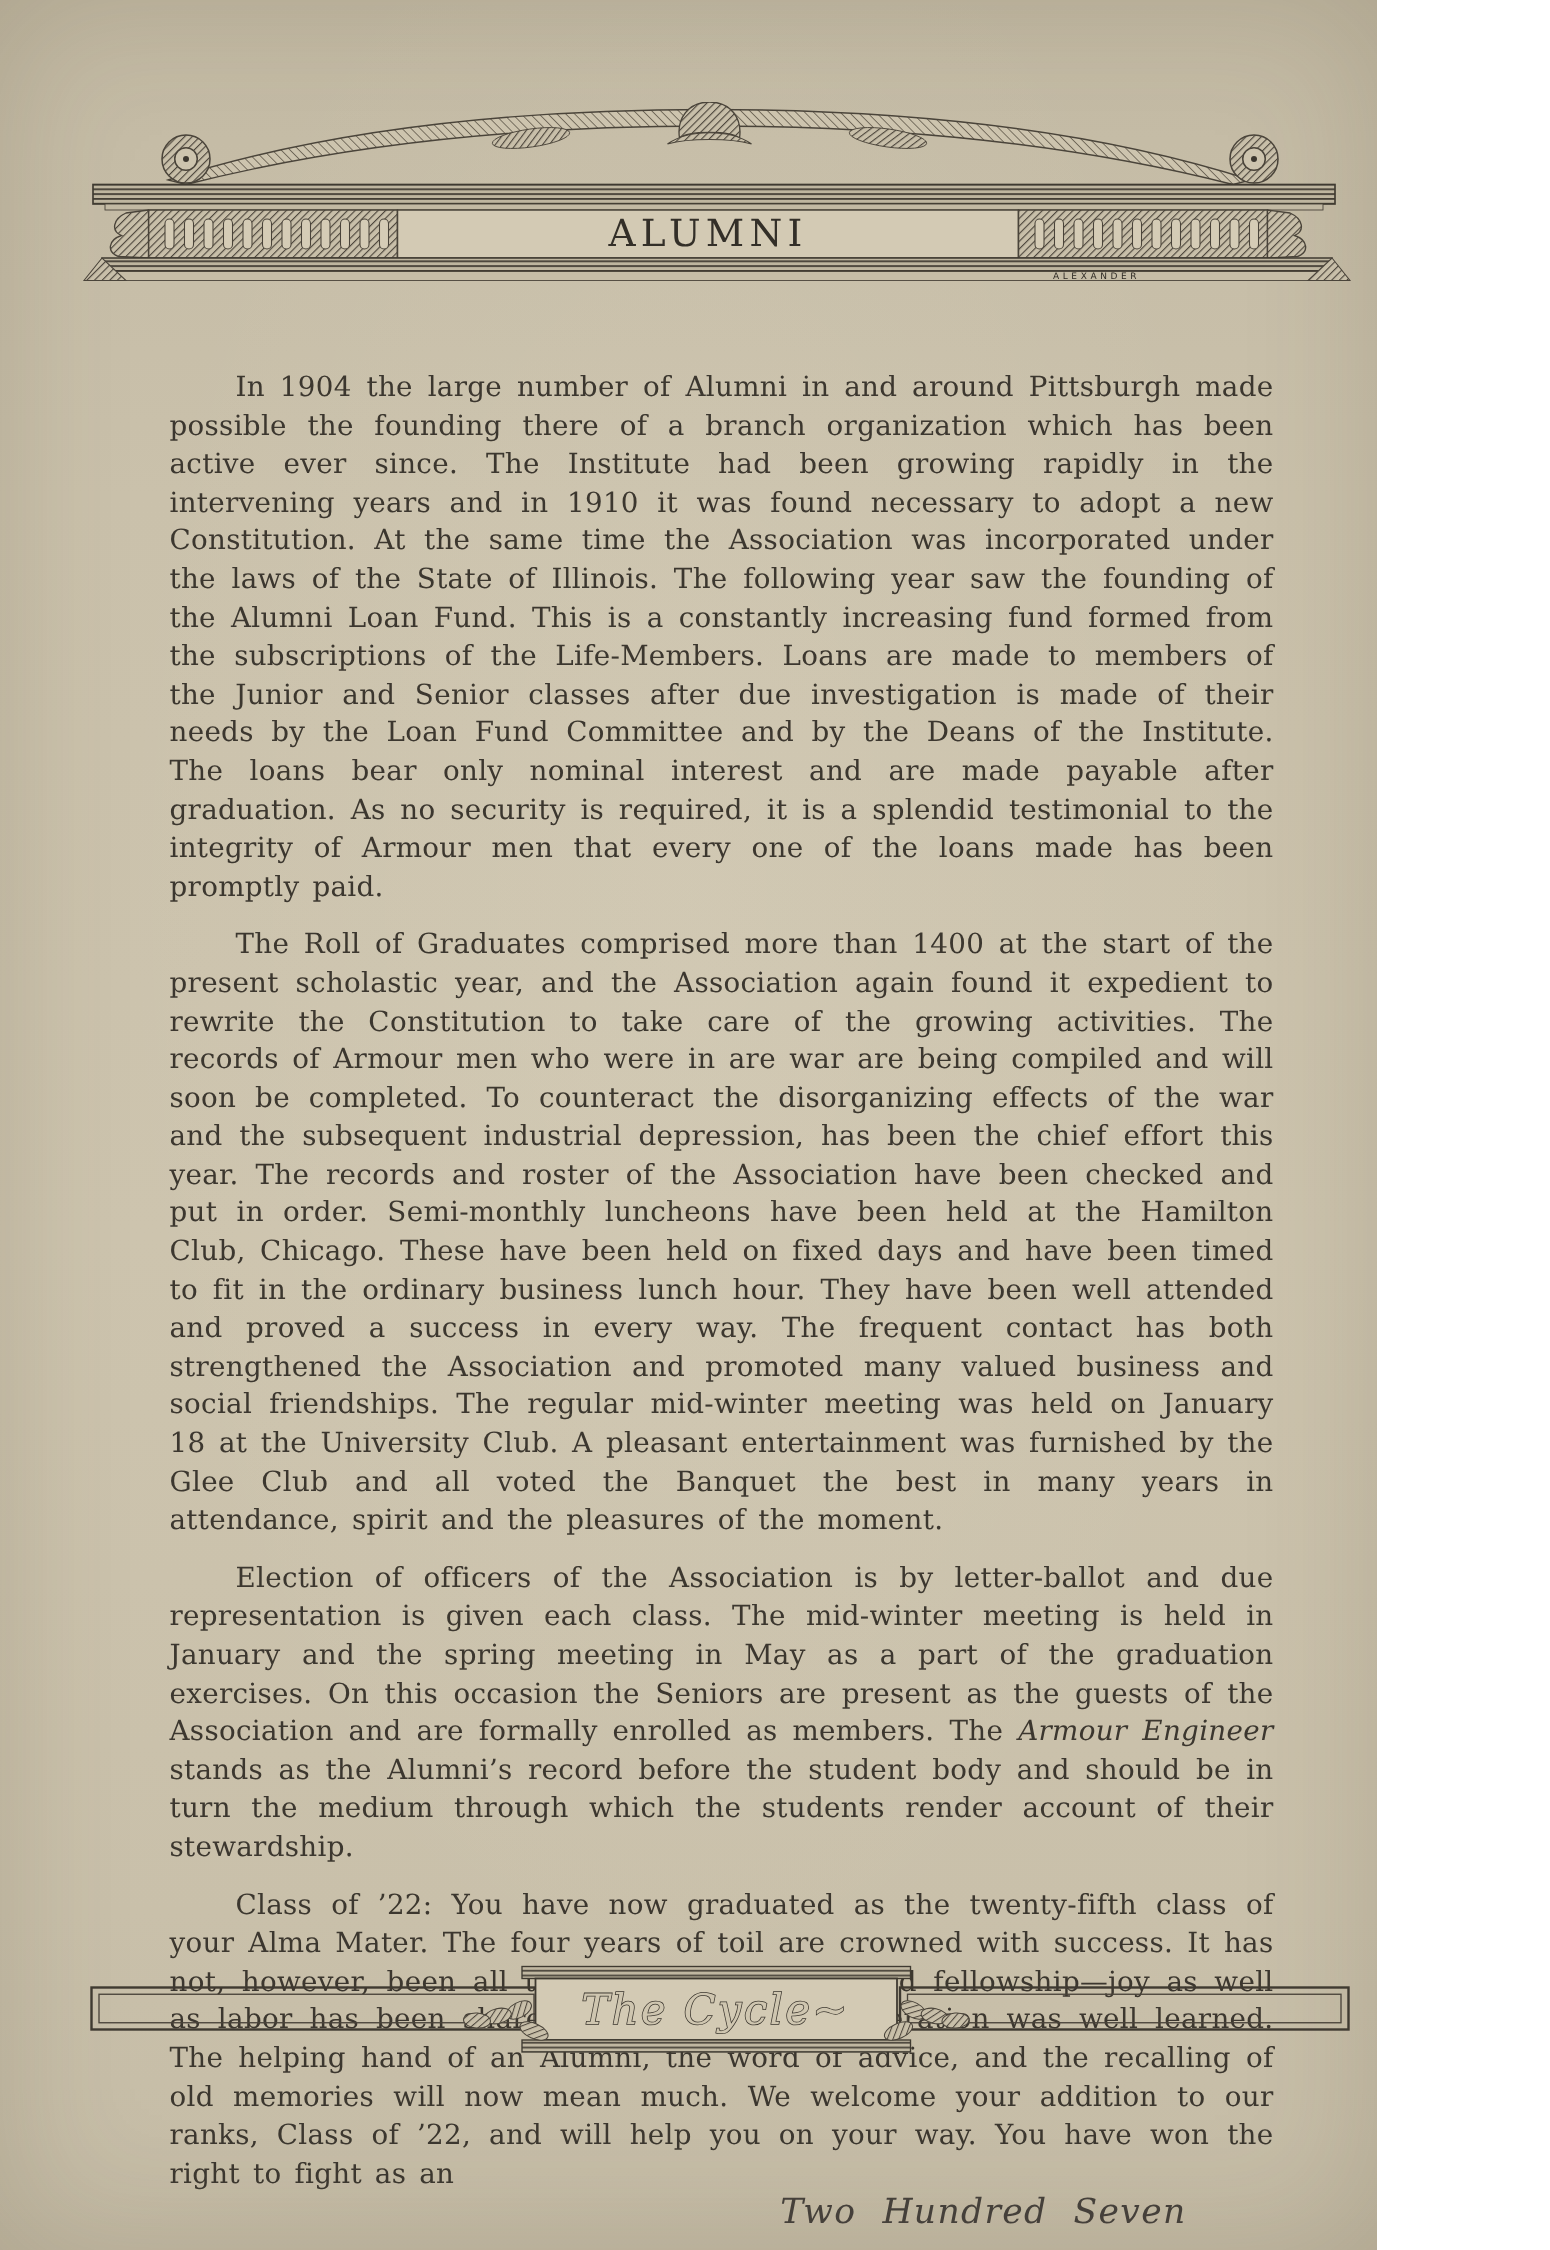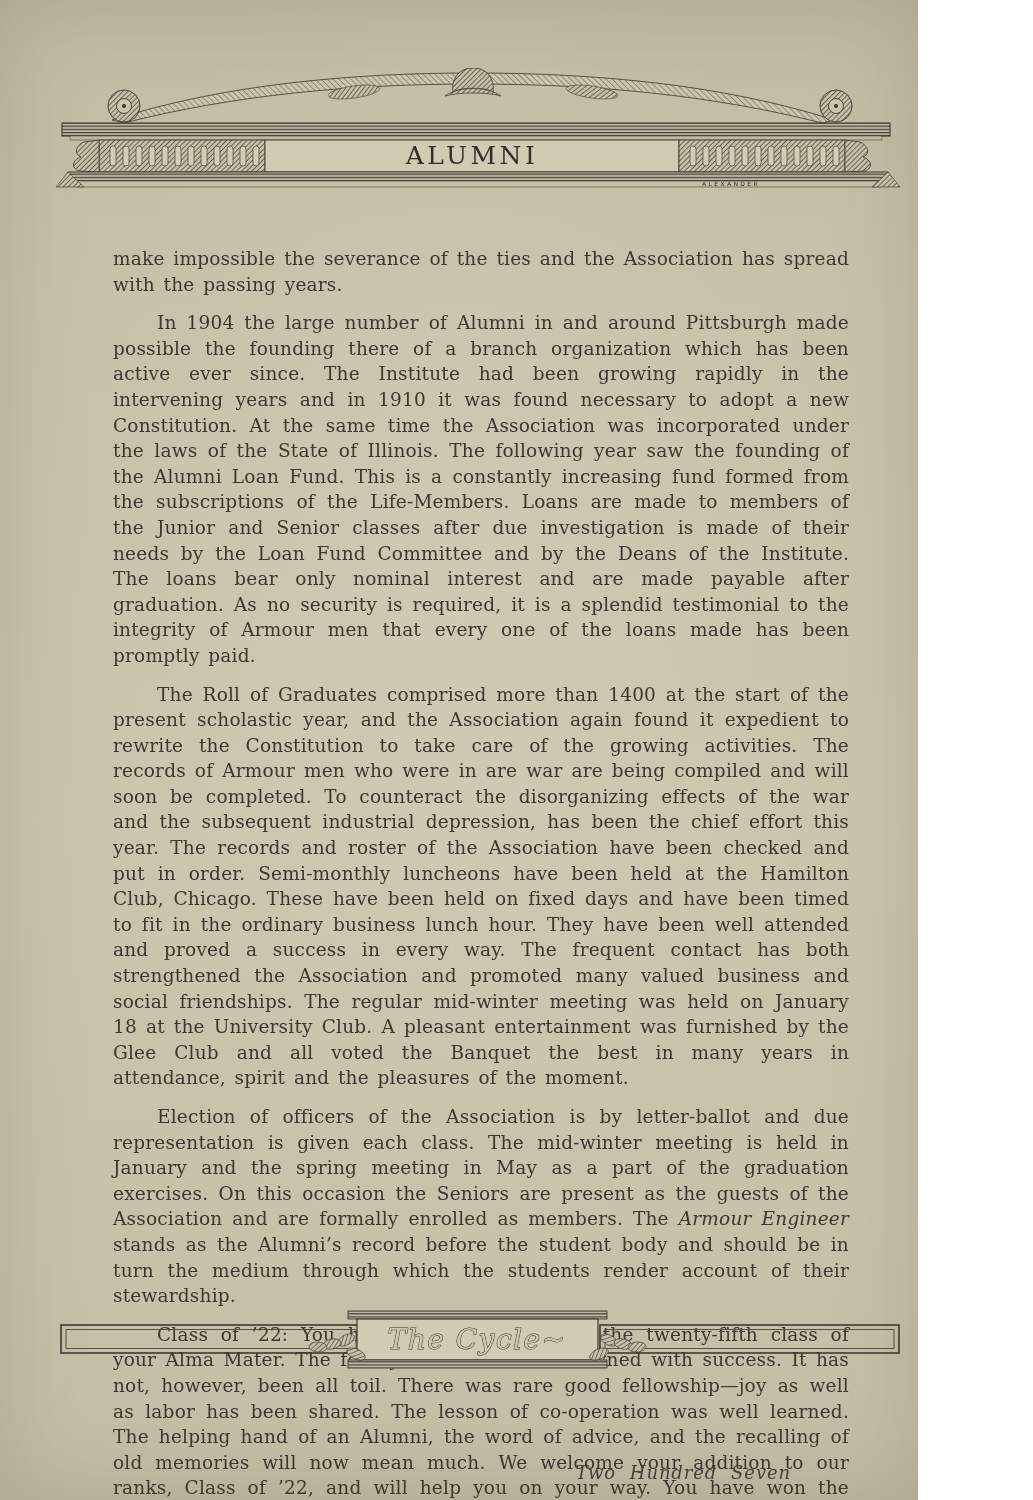--- a/index.html
+++ b/index.html
@@ -35,21 +35,21 @@
   .italic { font-style: italic; }
   .footer-banner {
     position: absolute;
     top: 1310px; left: 60px;
     width: 841px; height: 66px;
   }
   .page-number {
     position: absolute;
     top: 1462px; right: 127px;
     font-style: italic;
-    font-size: 18px;
+    font-size: 23px;
     letter-spacing: 0.9px;
     word-spacing: 0.4em;
     color: #45403a;
   }
   svg text.banner-title {
     font-family: "DejaVu Serif", "Liberation Serif", serif;
     letter-spacing: 3.5px;
     fill: #332f28;
   }
   svg text.artist-sig {
@@ -156,21 +156,20 @@
         <rect x="22" y="113" width="804" height="6" fill="#c6bda7" stroke="#4a443a" stroke-width="0.6"></rect>
         <path d="M14,104 L2,119 L30,119 Z" fill="url(#hatchD)" stroke="#4a443a" stroke-width="0.7"></path>
         <path d="M834,104 L846,119 L818,119 Z" fill="url(#hatchD)" stroke="#4a443a" stroke-width="0.7"></path>
       </g>
       <text class="artist-sig" x="648" y="118.3" font-size="6">ALEXANDER</text>
     </svg>
   </div>
 
   <div class="body-text">
 
-  <p class="para"><span>make impossible the severance of the ties and the Association has spread with the passing years.</span></p>
       <p class="para indent"><span>In 1904 the large number of Alumni in and around Pittsburgh made possible the founding there of a branch organization which has been active ever since.  The Institute had been growing rapidly in the intervening years and in 1910 it was found necessary to adopt a new Constitution.  At the same time the Association was incorporated under the laws of the State of Illinois.  The following year saw the founding of the Alumni Loan Fund.  This is a constantly increasing fund formed from the subscriptions of the Life-Members.  Loans are made to members of the Junior and Senior classes after due investigation is made of their needs by the Loan Fund Committee and by the Deans of the Institute.  The loans bear only nominal interest and are made payable after graduation.  As no security is required, it is a splendid testimonial to the integrity of Armour men that every one of the loans made has been promptly paid.</span></p>
       <p class="para indent"><span>The Roll of Graduates comprised more than 1400 at the start of the present scholastic year, and the Association again found it expedient to rewrite the Constitution to take care of the growing activities.  The records of Armour men who were in are war are being compiled and will soon be completed.  To counteract the disorganizing effects of the war and the subsequent industrial depression, has been the chief effort this year.  The records and roster of the Association have been checked and put in order.  Semi-monthly luncheons have been held at the Hamilton Club, Chicago.  These have been held on fixed days and have been timed to fit in the ordinary business lunch hour.  They have been well attended and proved a success in every way.  The frequent contact has both strengthened the Association and promoted many valued business and social friendships.  The regular mid-winter meeting was held on January 18 at the University Club.  A pleasant entertainment was furnished by the Glee Club and all voted the Banquet the best in many years in attendance, spirit and the pleasures of the moment.</span></p>
       <p class="para indent"><span>Election of officers of the Association is by letter-ballot and due representation is given each class.  The mid-winter meeting is held in January and the spring meeting in May as a part of the graduation exercises.  On this occasion the Seniors are present as the guests of the Association and are formally enrolled as members.  The </span><span class="italic">Armour Engineer</span><span> stands as the Alumni’s record before the student body and should be in turn the medium through which the students render account of their stewardship.</span></p>
       <p class="para indent"><span>Class of ’22:  You have now graduated as the twenty-fifth class of your Alma Mater.  The four years of toil are crowned with success.  It has not, however, been all toil.  There was rare good fellowship—joy as well as labor has been shared.  The lesson of co-operation was well learned.  The helping hand of an Alumni, the word of advice, and the recalling of old memories will now mean much.  We welcome your addition to our ranks, Class of ’22, and will help you on your way.  You have won the right to fight as an </span></p>
     </div>
 
   <div class="footer-banner">
     <svg viewBox="0 0 841 66" width="841" height="66">
       <defs>
         <pattern id="fhatch" width="3.6" height="3.6" patternUnits="userSpaceOnUse" patternTransform="rotate(45)">

